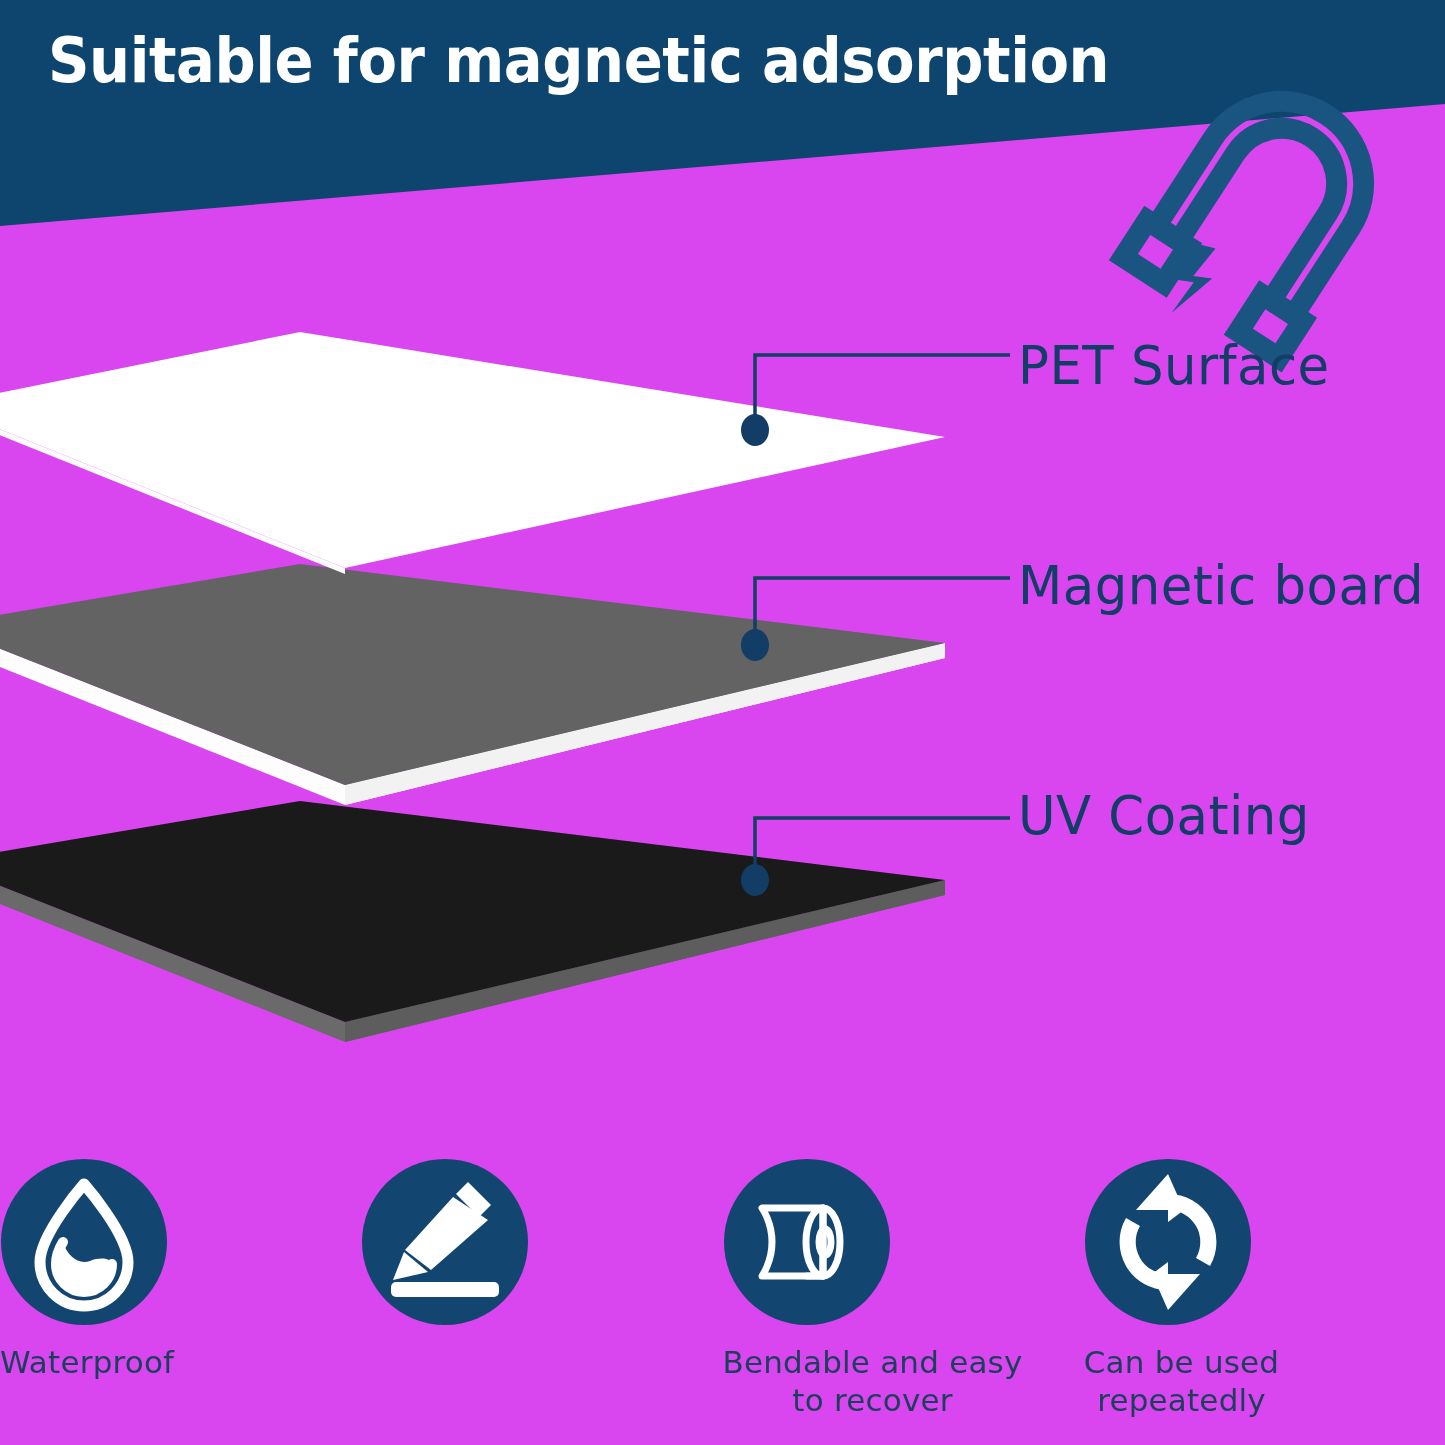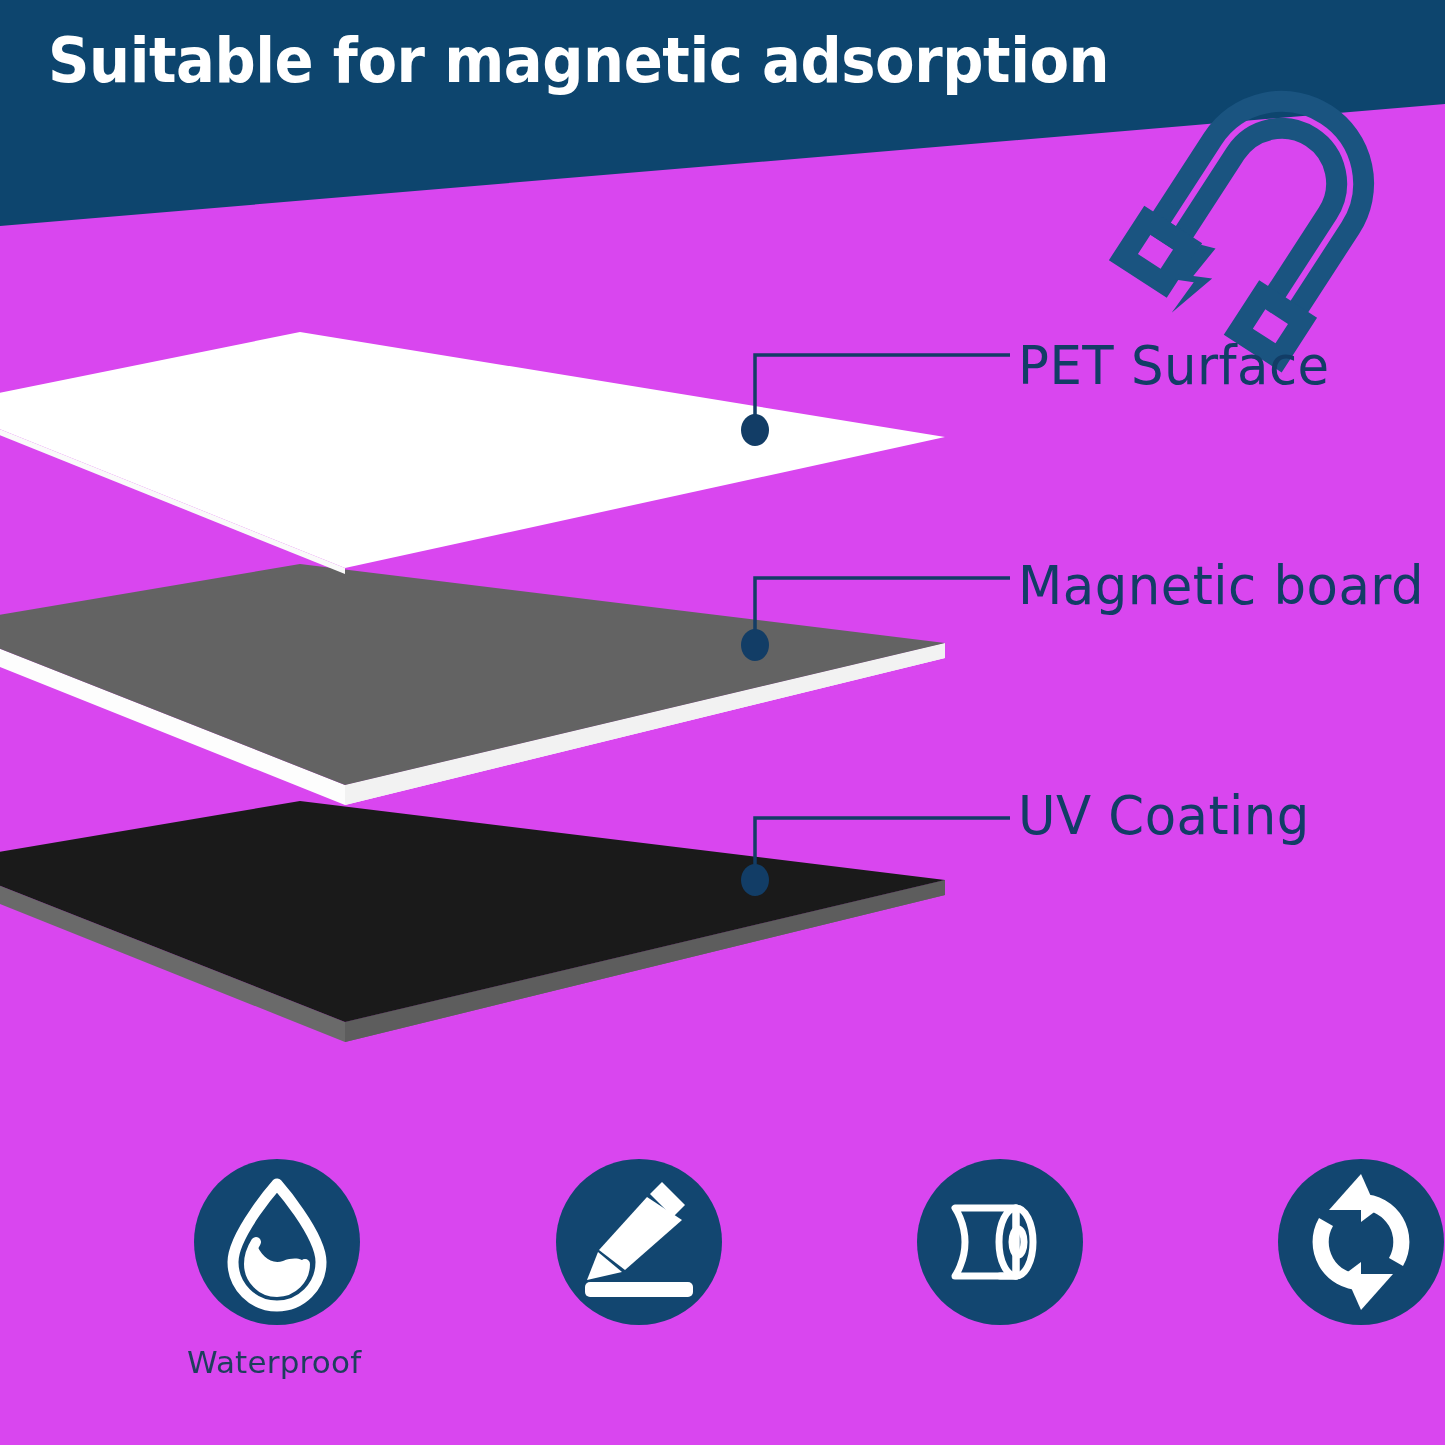--- a/index.html
+++ b/index.html
@@ -67,21 +67,21 @@
     height: 295px;
     display: flex;
     flex-direction: row;
   }
   .feature {
     position: relative;
     width: 361.25px;
     height: 295px;
     display: flex;
     flex-direction: column;
-    align-items: flex-end;
+    align-items: flex-start;
   }
   .feature-badge {
     position: relative;
     width: 168px;
     height: 168px;
     margin-top: 8px;
   }
   .feature-badge svg { display: block; }
   .feature-caption {
     margin-top: 18px;
@@ -210,37 +210,41 @@
 
             <ellipse cx="100" cy="84" rx="17" ry="34"></ellipse>
             <path d="M100,50 L100,118"></path>
 
             <ellipse cx="102" cy="84" rx="6" ry="13"></ellipse>
 
             <path d="M84,118 L100,118"></path>
           </g>
         </svg>
       </div>
+      <div class="feature-caption">Bendable and easy
+to recover</div>
     </div>
 
     <div class="feature">
       <div class="feature-badge">
         <svg width="168" height="168" viewBox="0 0 168 168">
           <circle cx="84" cy="84" r="83" fill="#124670"></circle>
           <g fill="#ffffff">
 
             <path d="M84,36 A48,48 0 0 1 126,108 L112,100 A32,32 0 0 0 84,52 Z"></path>
 
             <polygon points="84,16 52,52 84,52"></polygon>
             <polygon points="84,16 84,64 100,52"></polygon>
 
             <path d="M84,132 A48,48 0 0 1 42,60 L56,68 A32,32 0 0 0 84,116 Z"></path>
 
             <polygon points="84,152 116,116 84,116"></polygon>
             <polygon points="84,152 84,104 68,116"></polygon>
           </g>
         </svg>
       </div>
+      <div class="feature-caption">Can be used
+repeatedly</div>
     </div>
 
   </div>
 
 </div>
 
 </body></html>

